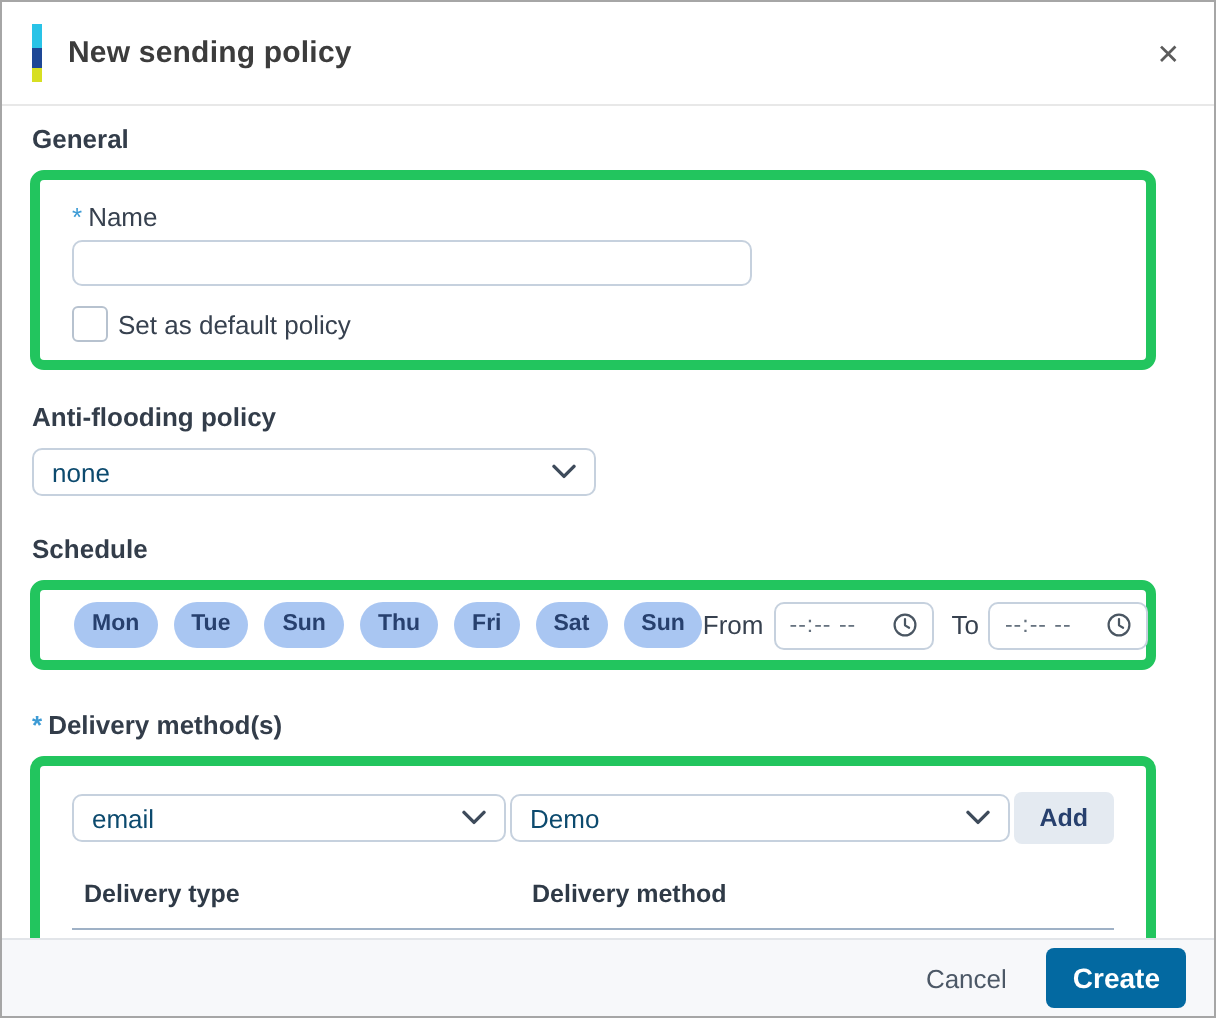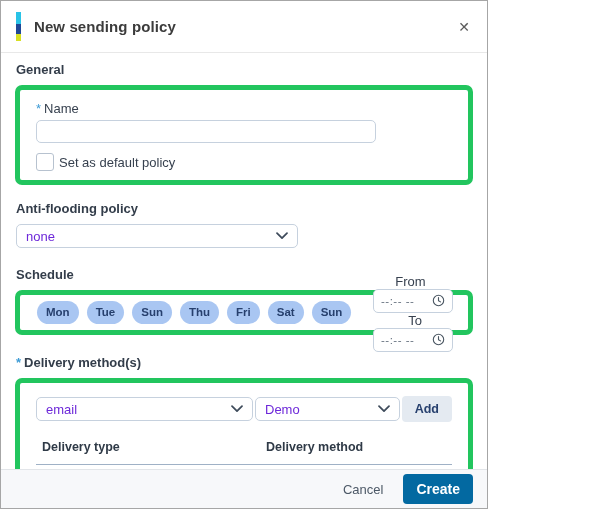--- a/index.html
+++ b/index.html
@@ -3,21 +3,21 @@
 <meta charset="utf-8">
 <style>
   * { box-sizing: border-box; }
   html,body { margin:0; padding:0; background:#fff; }
   body {
     font-family: "Liberation Sans", sans-serif;
     width:608px; height:509px;
     color:#37414f;
   }
   .dialog {
-    width:488px; height:509px;
+    width:608px; height:509px;
     border:1px solid #a6a6a6;
     background:#fff;
     display:flex; flex-direction:column;
   }
   
   .hdr {
     flex:0 0 52px;
     display:flex; align-items:center;
     padding:0 15px 0 15px;
     border-bottom:1px solid #e8e8e8;
@@ -26,21 +26,21 @@
   .logo-mark { width:5px; height:29px; display:flex; flex-direction:column; margin-right:13px; }
   .logo-mark .seg-cyan   { flex:12; background:#29c3e7; }
   .logo-mark .seg-blue   { flex:11; background:#1e4796; }
   .logo-mark .seg-yellow { flex:7;  background:#d7df23; }
   .hdr-title { font-size:15px; font-weight:700; color:#3c3c3c; letter-spacing:.1px; }
   .close-btn {
     margin-left:auto; color:#5b5b5b; font-size:14px; line-height:1;
     cursor:pointer; padding:4px 2px; user-select:none;
   }
   
-  .bdy { flex:1 1 auto; padding:9px 14px 0 14px; background:#fff; overflow:hidden; }
+  .bdy { flex:1 1 auto; padding:9px 29px 0 14px; background:#fff; overflow:hidden; }
   .section-title {
     font-size:13px; font-weight:700; color:#333d4a;
     margin:0 0 8px 1px;
   }
   .mt16 { margin-top:16px; } .mt20 { margin-top:20px; } .mt19 { margin-top:19px; }
   .req { color:#3d9bd5; margin-right:3px; }
   .card {
     border:5px solid #22c55e; border-radius:7px;
     background:#fff;
   }
@@ -56,35 +56,35 @@
   .chk-row { display:flex; align-items:center; margin-top:10px; }
   .checkbox {
     width:18px; height:18px; border:1px solid #b7c2cf; border-radius:3px;
     background:#fff; cursor:pointer; flex:0 0 auto;
   }
   .chk-label { font-size:13px; color:#37414f; margin-left:5px; cursor:pointer; }
   
   .select {
     height:24px; border:1px solid #c6d1de; border-radius:5px;
     display:flex; align-items:center; padding:0 9px;
-    font-size:13px; color:#6d28d9; cursor:pointer; background:#fff;
+    font-size:13px; color:#0c4a6e; cursor:pointer; background:#fff;
   }
   .select .sel-text { flex:1 1 auto; white-space:nowrap; overflow:hidden; }
   .chev { flex:0 0 auto; margin-left:8px; display:block; }
   .select-anti { width:282px; margin-left:1px; }
   
   .card-schedule { padding:8px 15px; display:flex; align-items:center; height:45px; }
   .days { display:flex; align-items:flex-end; gap:8px; margin-left:2px; }
   .day-pill {
     background:#a9c6f2; color:#27406e;
     font-size:11.5px; font-weight:700;
     padding:6px 9px; border-radius:14px; line-height:1;
     cursor:pointer; user-select:none;
   }
-  .fromto { display:flex; align-items:center; margin-left:auto;flex-direction:column; }
+  .fromto { display:flex; align-items:center; margin-left:auto; }
   .ft-label { font-size:13px; color:#37414f; margin-right:5px; }
   .ft-label.to { margin-left:9px; }
   .time-box {
     width:80px; height:24px; border:1px solid #c6d1de; border-radius:5px;
     display:flex; align-items:center; padding:0 7px; background:#fff; cursor:text;
   }
   .time-text { flex:1; font-size:11.5px; color:#66727f; letter-spacing:.5px; white-space:nowrap; }
   .clock { flex:0 0 auto; cursor:pointer; display:block; }
   
   .card-delivery { padding:13px 16px 12px 16px; }

